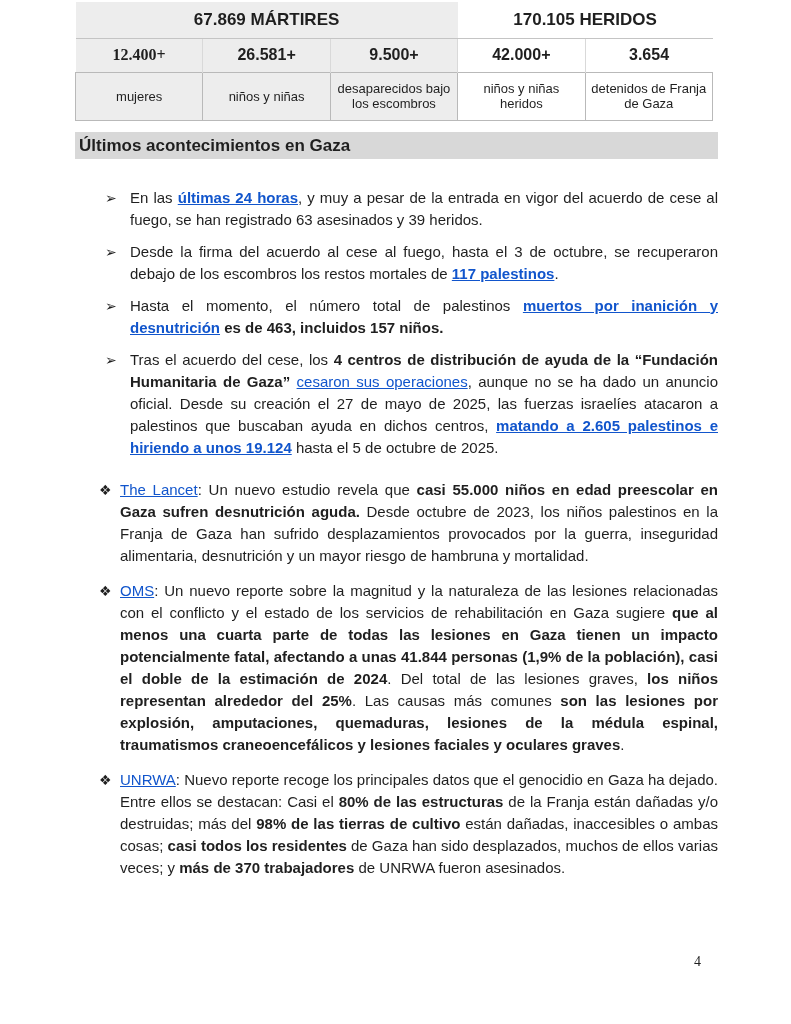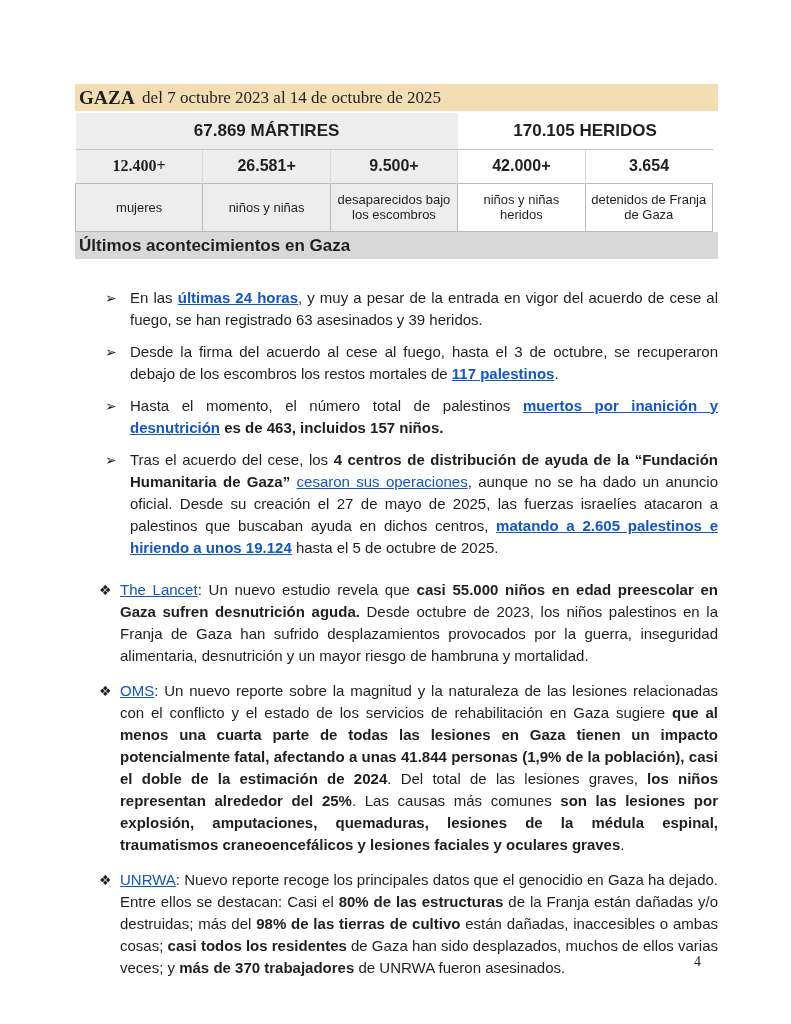--- a/index.html
+++ b/index.html
@@ -46,21 +46,21 @@
   }
   .values-row td:first-child{border-left:none;font-family:Liberation Serif, serif;}
   .labels-row td{
     height:48px;font-size:13px;line-height:15px;
     border:1px solid var(--table_border);padding:3px 4px;
   }
   .shade{background:var(--table_shade);}
 
   
   .section-bar{
-    height:27px;line-height:27px;background:var(--section_bg);
+    margin-top:11px;height:27px;line-height:27px;background:var(--section_bg);
     font-weight:700;font-size:17px;padding-left:4px;
   }
 
   
   ul{list-style:none;margin:0;padding:0;}
   li{position:relative;text-align:justify;font-size:15px;line-height:22px;}
   .events{margin-top:28px;}
   .events li{padding-left:55px;margin-bottom:10px;}
   .events .marker{position:absolute;left:30px;top:0;font-size:14px;}
   .reports{margin-top:20px;}
@@ -74,24 +74,20 @@
     position:absolute;right:90px;top:954px;
     font-family:"Liberation Serif",serif;font-size:14px;
   }
 </style>
 </head>
 <body>
 
 <div class="page">
   <div class="content">
 
-    <div class="gaza-bar">
-      <span class="gaza-title">GAZA</span>
-      <span class="gaza-date">del 7 octubre 2023 al 14 de octubre de 2025</span>
-    </div>
 
     <table class="stats-table">
       <tbody>
         <tr class="group-row">
           <td colspan="3" class="shade">67.869 MÁRTIRES</td>
           <td colspan="2">170.105 HERIDOS</td>
         </tr>
         <tr class="values-row">
           <td class="shade">12.400+</td>
           <td class="shade">26.581+</td>

